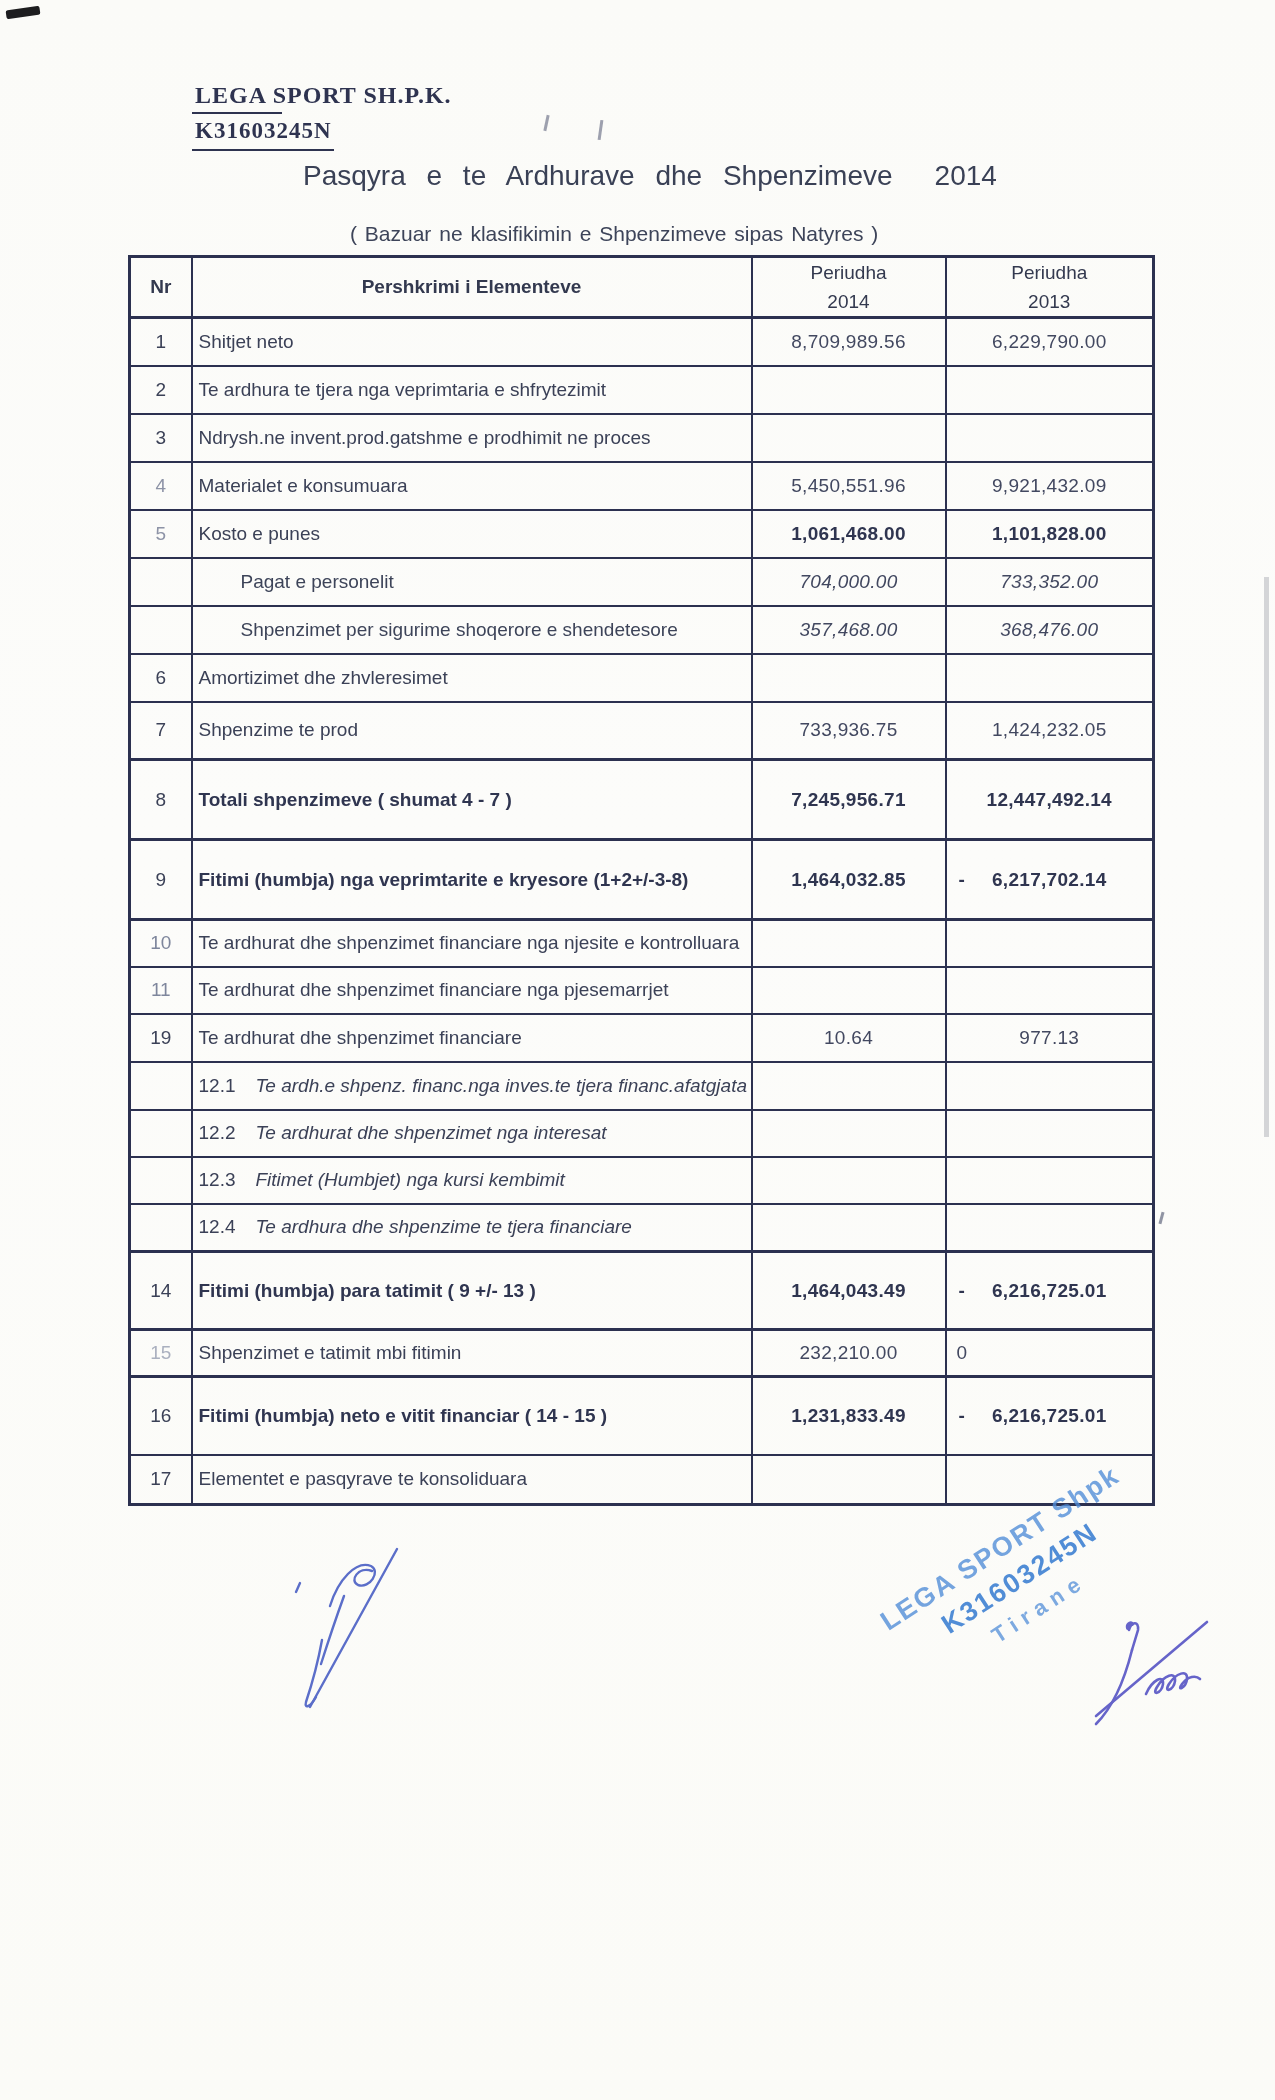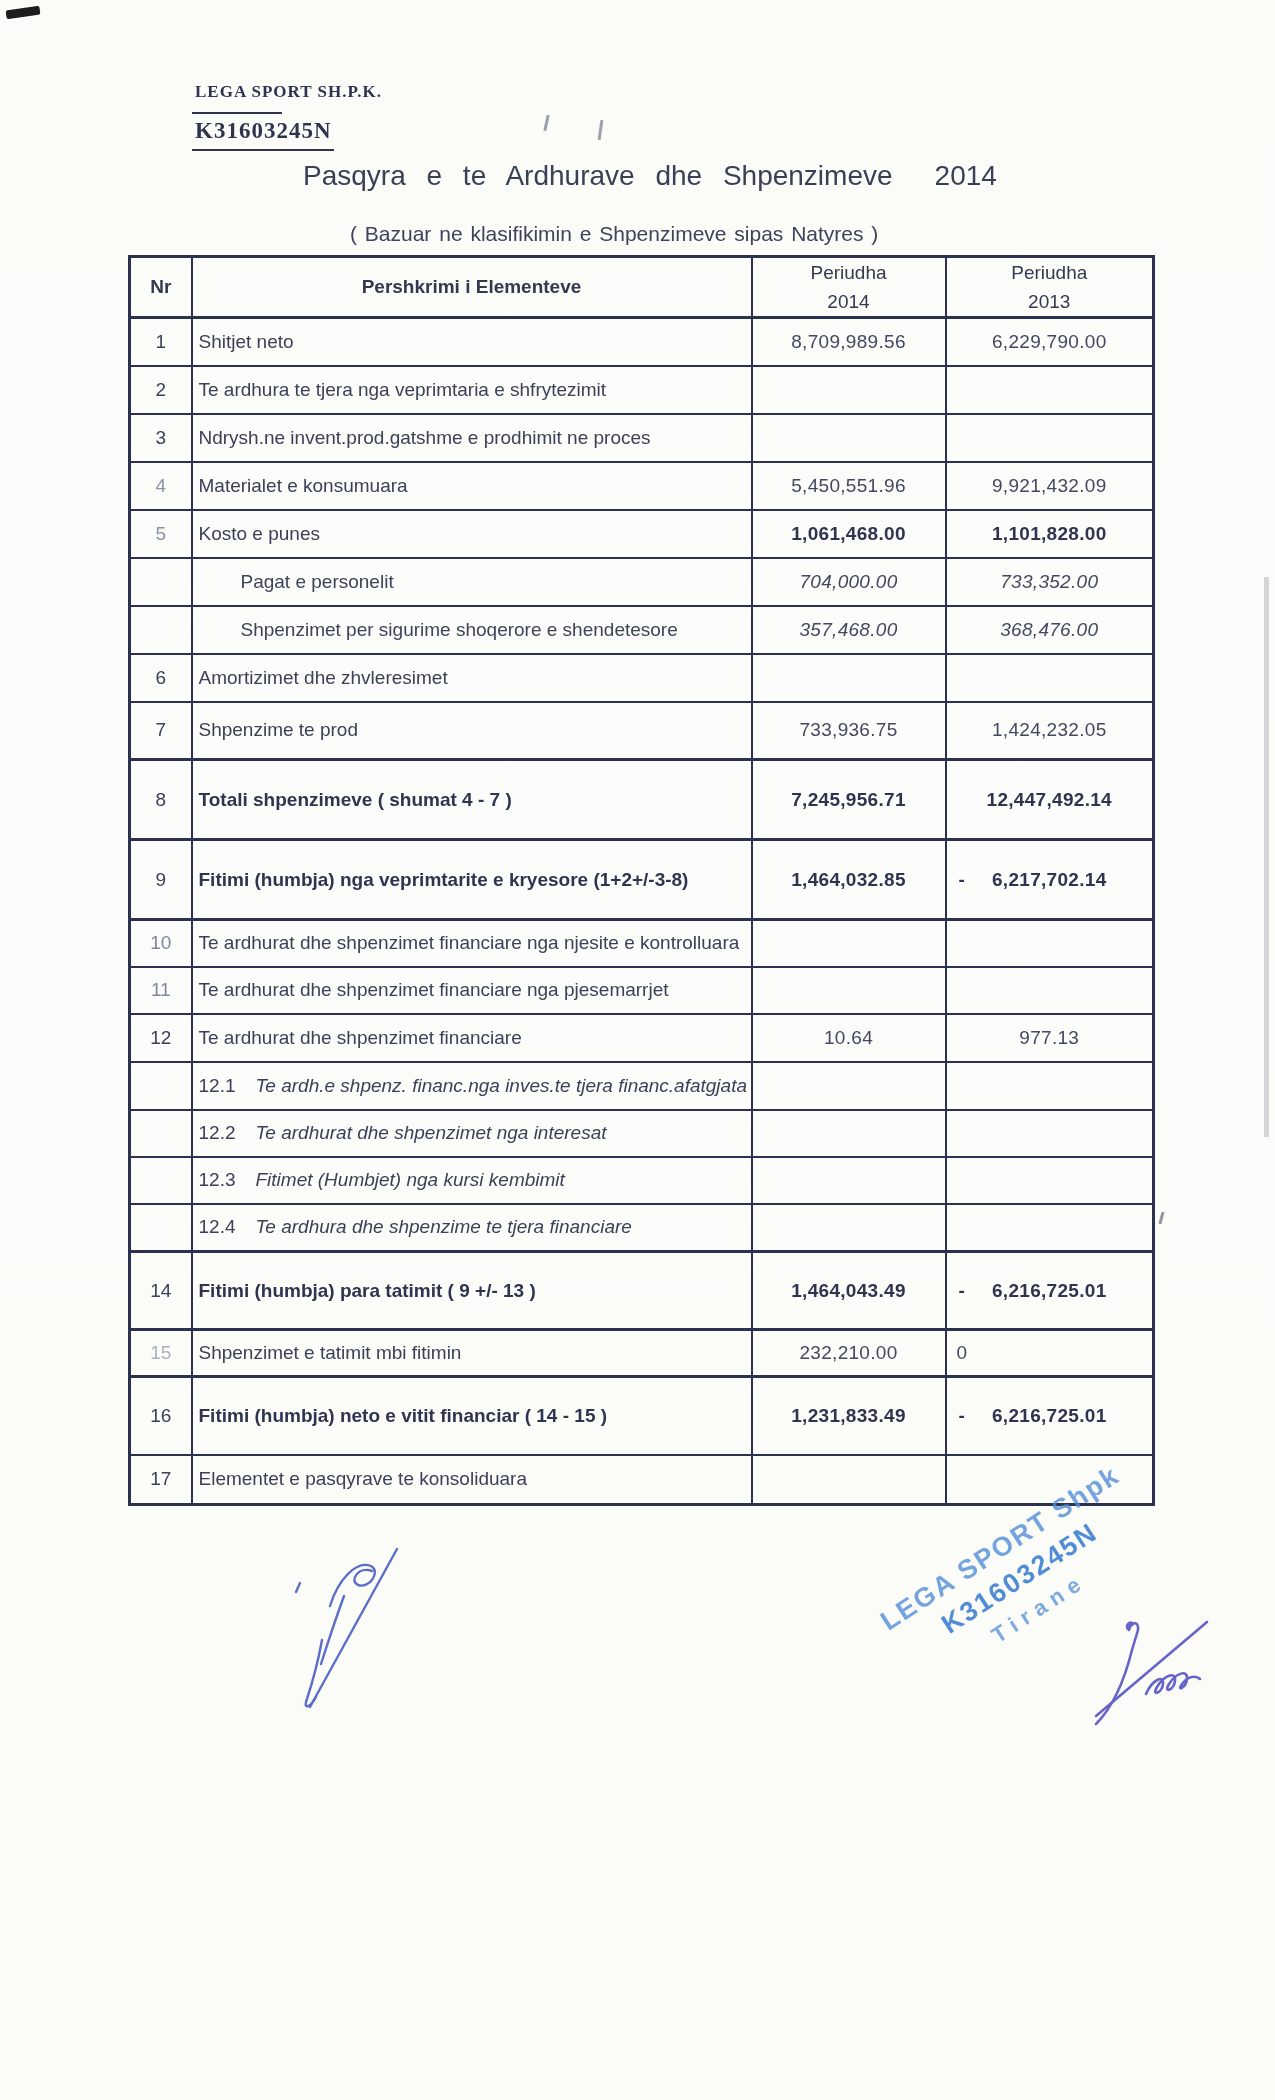--- a/index.html
+++ b/index.html
@@ -15,21 +15,21 @@
 
   
   .corner-mark { position:absolute; left:6px; top:8px; width:34px; height:9px; background:#1d1d1f; transform:rotate(-8deg); border-radius:2px; }
   .edge-strip  { position:absolute; right:6px; top:577px; width:5px; height:560px; background:#c3c5c9; opacity:.7; }
   .speck { position:absolute; background:#6a6f85; opacity:.65; }
   .speck1 { left:545px; top:115px; width:3px; height:16px; transform:rotate(12deg); }
   .speck2 { left:599px; top:120px; width:3px; height:20px; transform:rotate(8deg); }
   .speck3 { left:1160px; top:1212px; width:3px; height:12px; transform:rotate(15deg); background:#565c74; }
 
   
-  .company { position:absolute; left:195px; top:82px; font-family:"Liberation Serif", serif; font-weight:bold; font-size:17px; letter-spacing:1px; color:#2e3350; }
+  .company { position:absolute; left:195px; top:82px; font-family:"Liberation Serif", serif; font-weight:bold; font-size:24px; letter-spacing:1px; color:#2e3350; }
   .company-underline { position:absolute; left:192px; top:112px; width:90px; height:2px; background:#2e3350; }
   .nipt { position:absolute; left:195px; top:118px; font-family:"Liberation Serif", serif; font-weight:bold; font-size:23px; letter-spacing:1px; color:#2e3350; }
   .nipt-underline { position:absolute; left:192px; top:149px; width:142px; height:2px; background:#2e3350; }
 
   .doc-title { position:absolute; left:303px; top:160px; font-size:28px; color:#3a4156; word-spacing:13px; }
   .doc-title .year { margin-left:42px; word-spacing:normal; }
   .doc-subtitle { position:absolute; left:350px; top:222px; font-size:21px; color:#3d4459; word-spacing:2px; }
 
   
   table.fin {
@@ -216,21 +216,21 @@
     </tr>
 
     <tr class="h47">
       <td class="nr f2">11</td>
       <td class="desc">Te ardhurat dhe shpenzimet financiare nga pjesemarrjet</td>
       <td class="val"></td>
       <td class="val"></td>
     </tr>
 
     <tr class="std">
-      <td class="nr">12</td>
+      <td class="nr">19</td>
       <td class="desc">Te ardhurat dhe shpenzimet financiare</td>
       <td class="val">10.64</td>
       <td class="val">977.13</td>
     </tr>
 
     <tr class="std">
       <td class="nr"></td>
       <td class="desc"><span class="pref">12.1</span><span class="it">Te ardh.e shpenz. financ.nga inves.te tjera financ.afatgjata</span></td>
       <td class="val"></td>
       <td class="val"></td>

